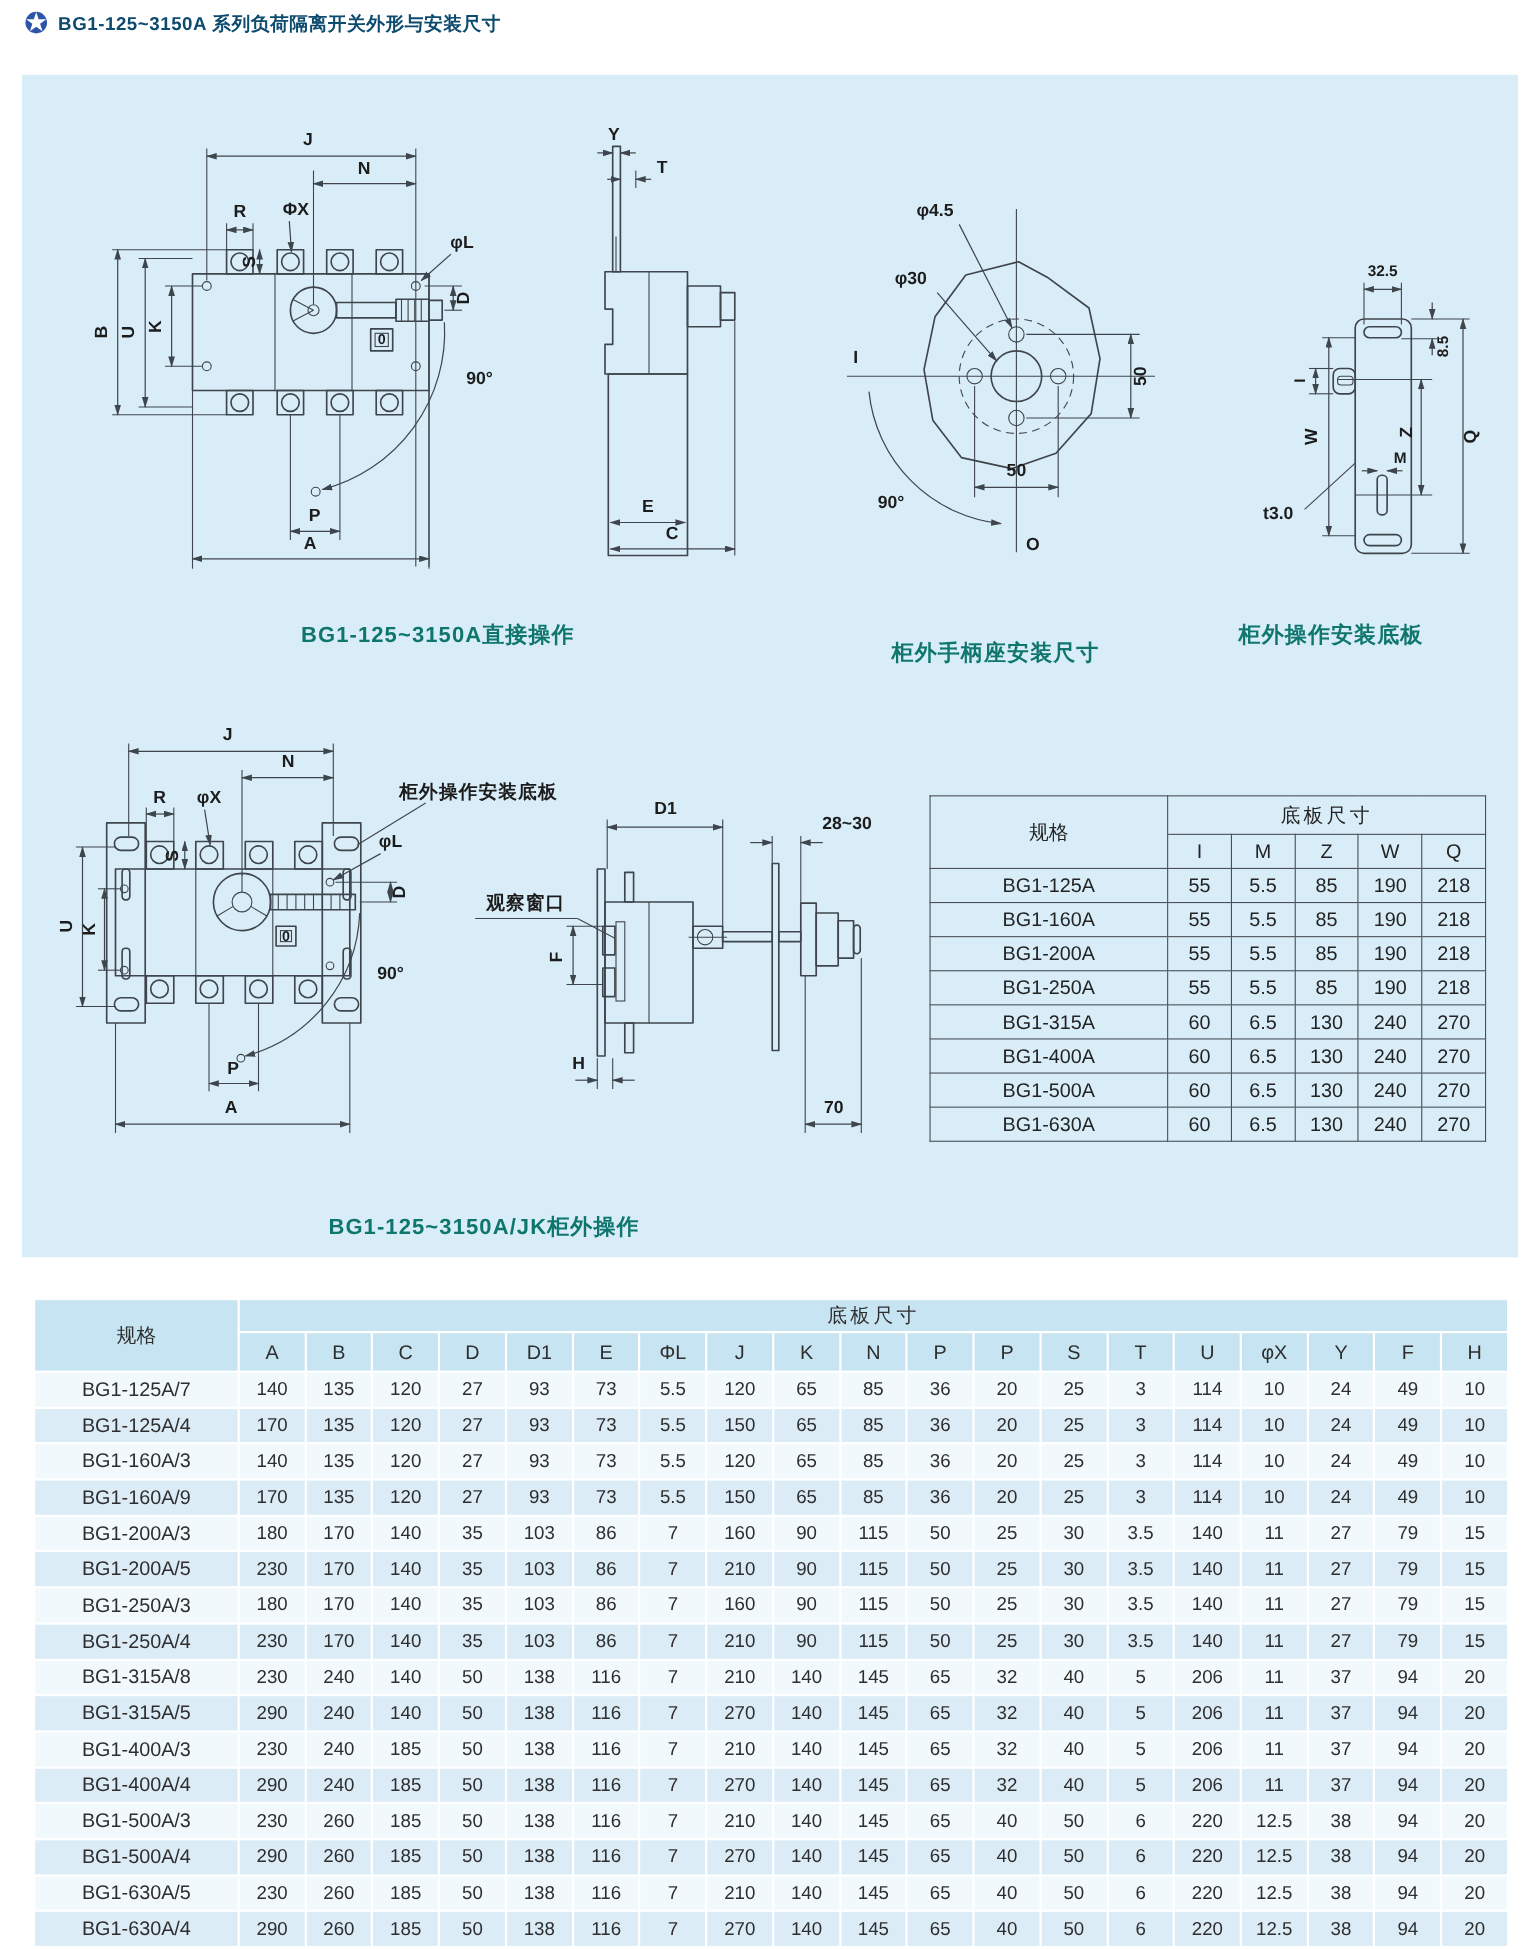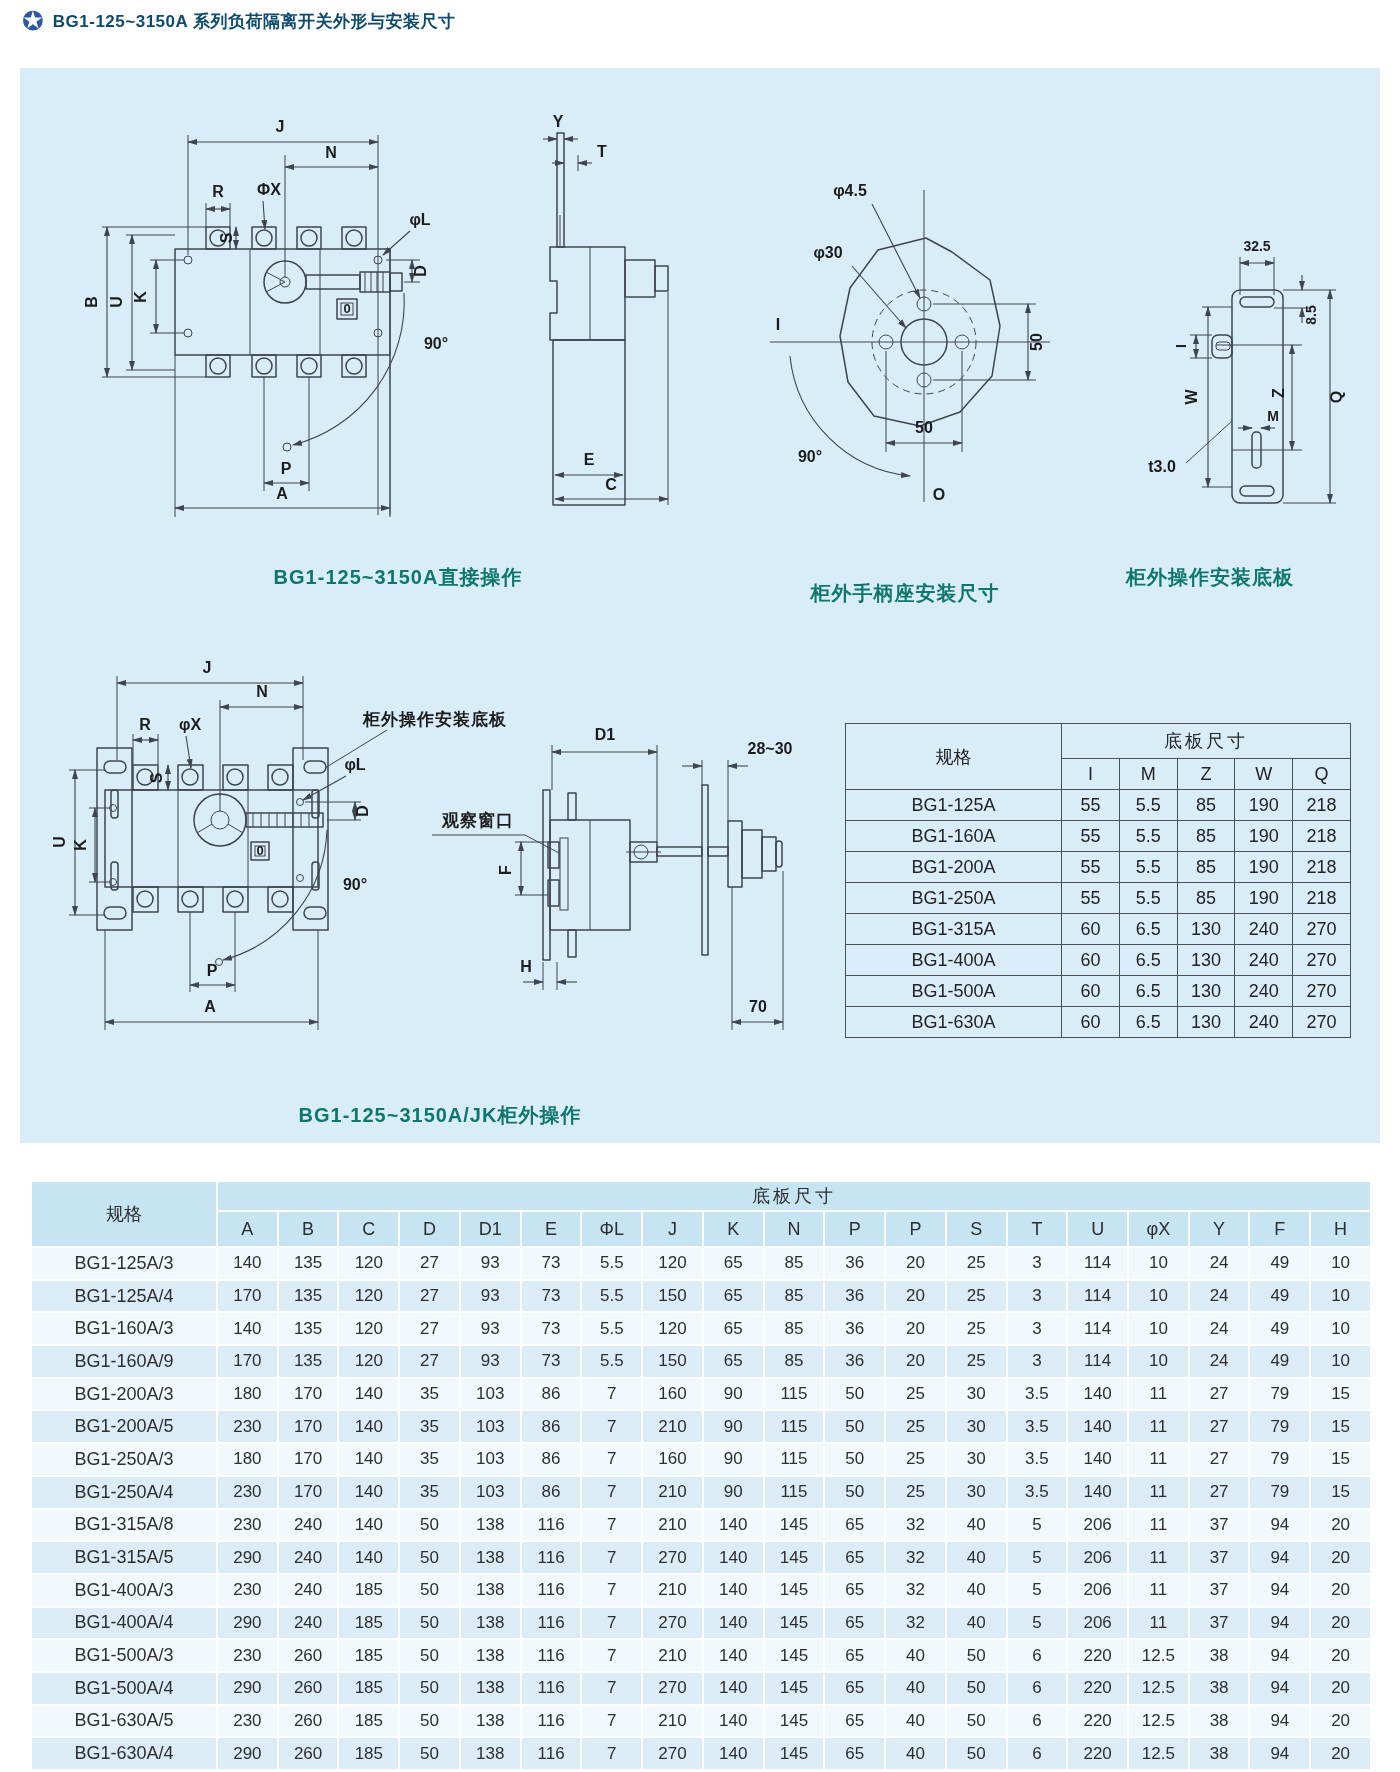--- a/index.html
+++ b/index.html
@@ -614,21 +614,21 @@
         <th>T</th>
         <th>U</th>
         <th>φX</th>
         <th>Y</th>
         <th>F</th>
         <th>H</th>
       </tr>
   </thead>
   <tbody id="main-body">
       <tr>
-        <td class="spec">BG1-125A/3</td>
+        <td class="spec">BG1-125A/7</td>
         <td>140</td>
         <td>135</td>
         <td>120</td>
         <td>27</td>
         <td>93</td>
         <td>73</td>
         <td>5.5</td>
         <td>120</td>
         <td>65</td>
         <td>85</td>

